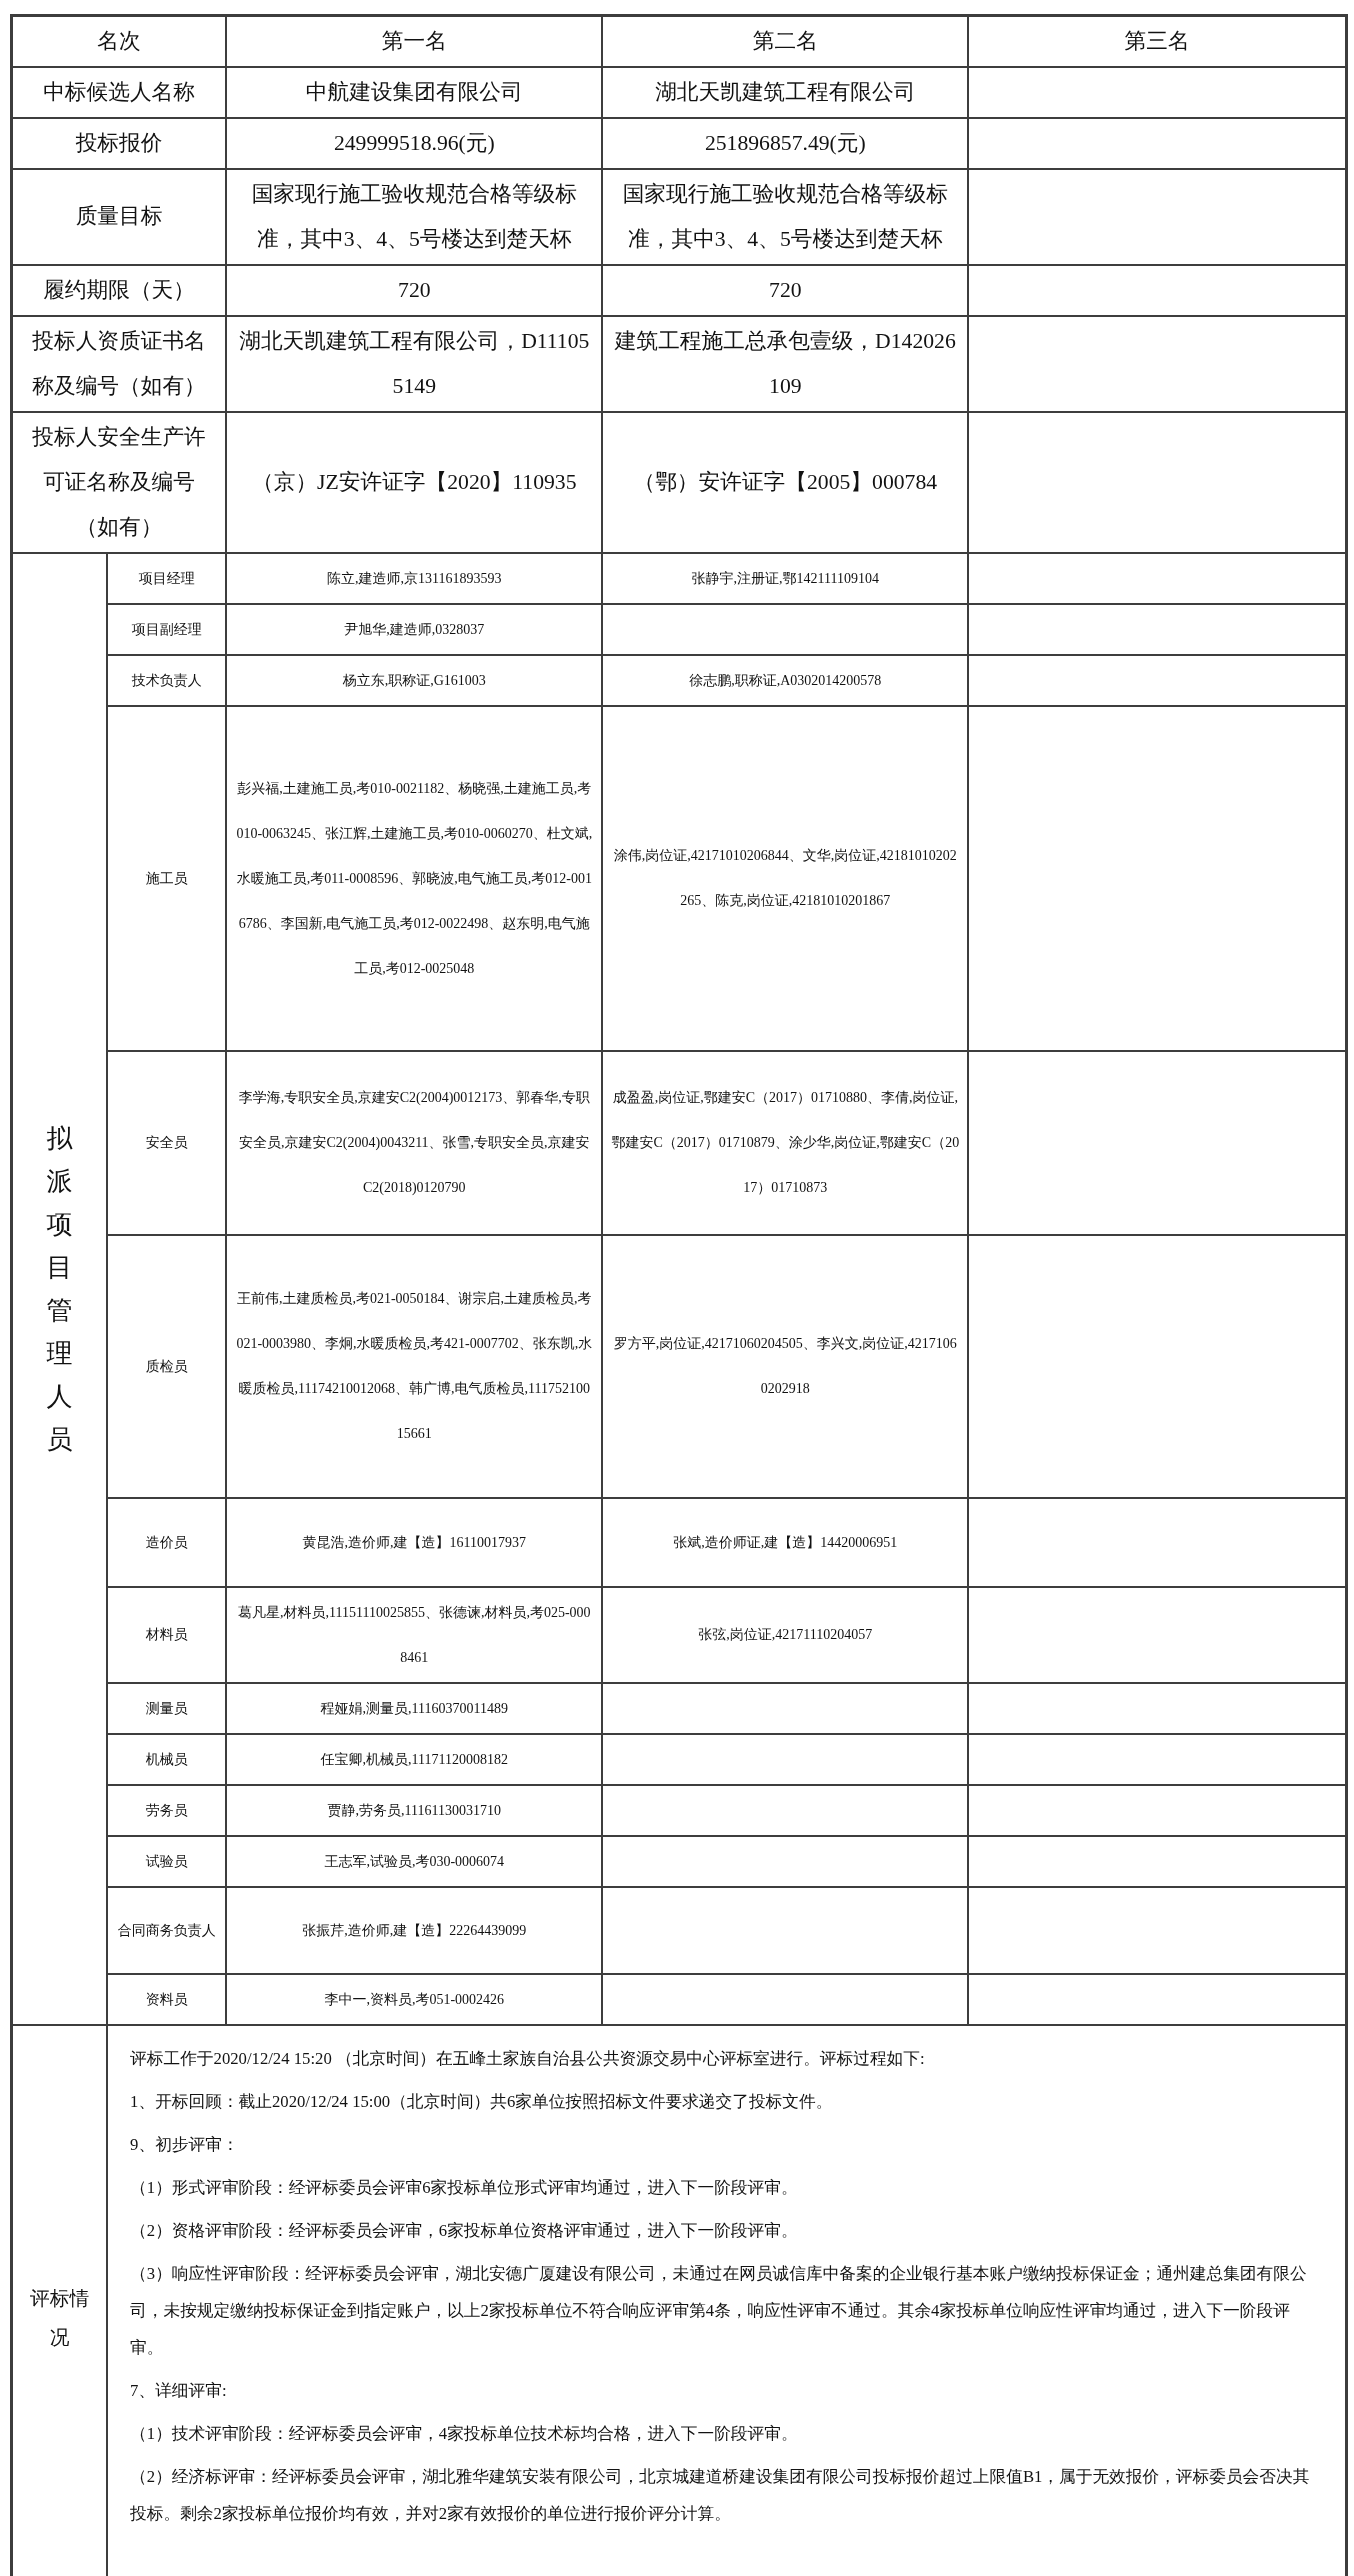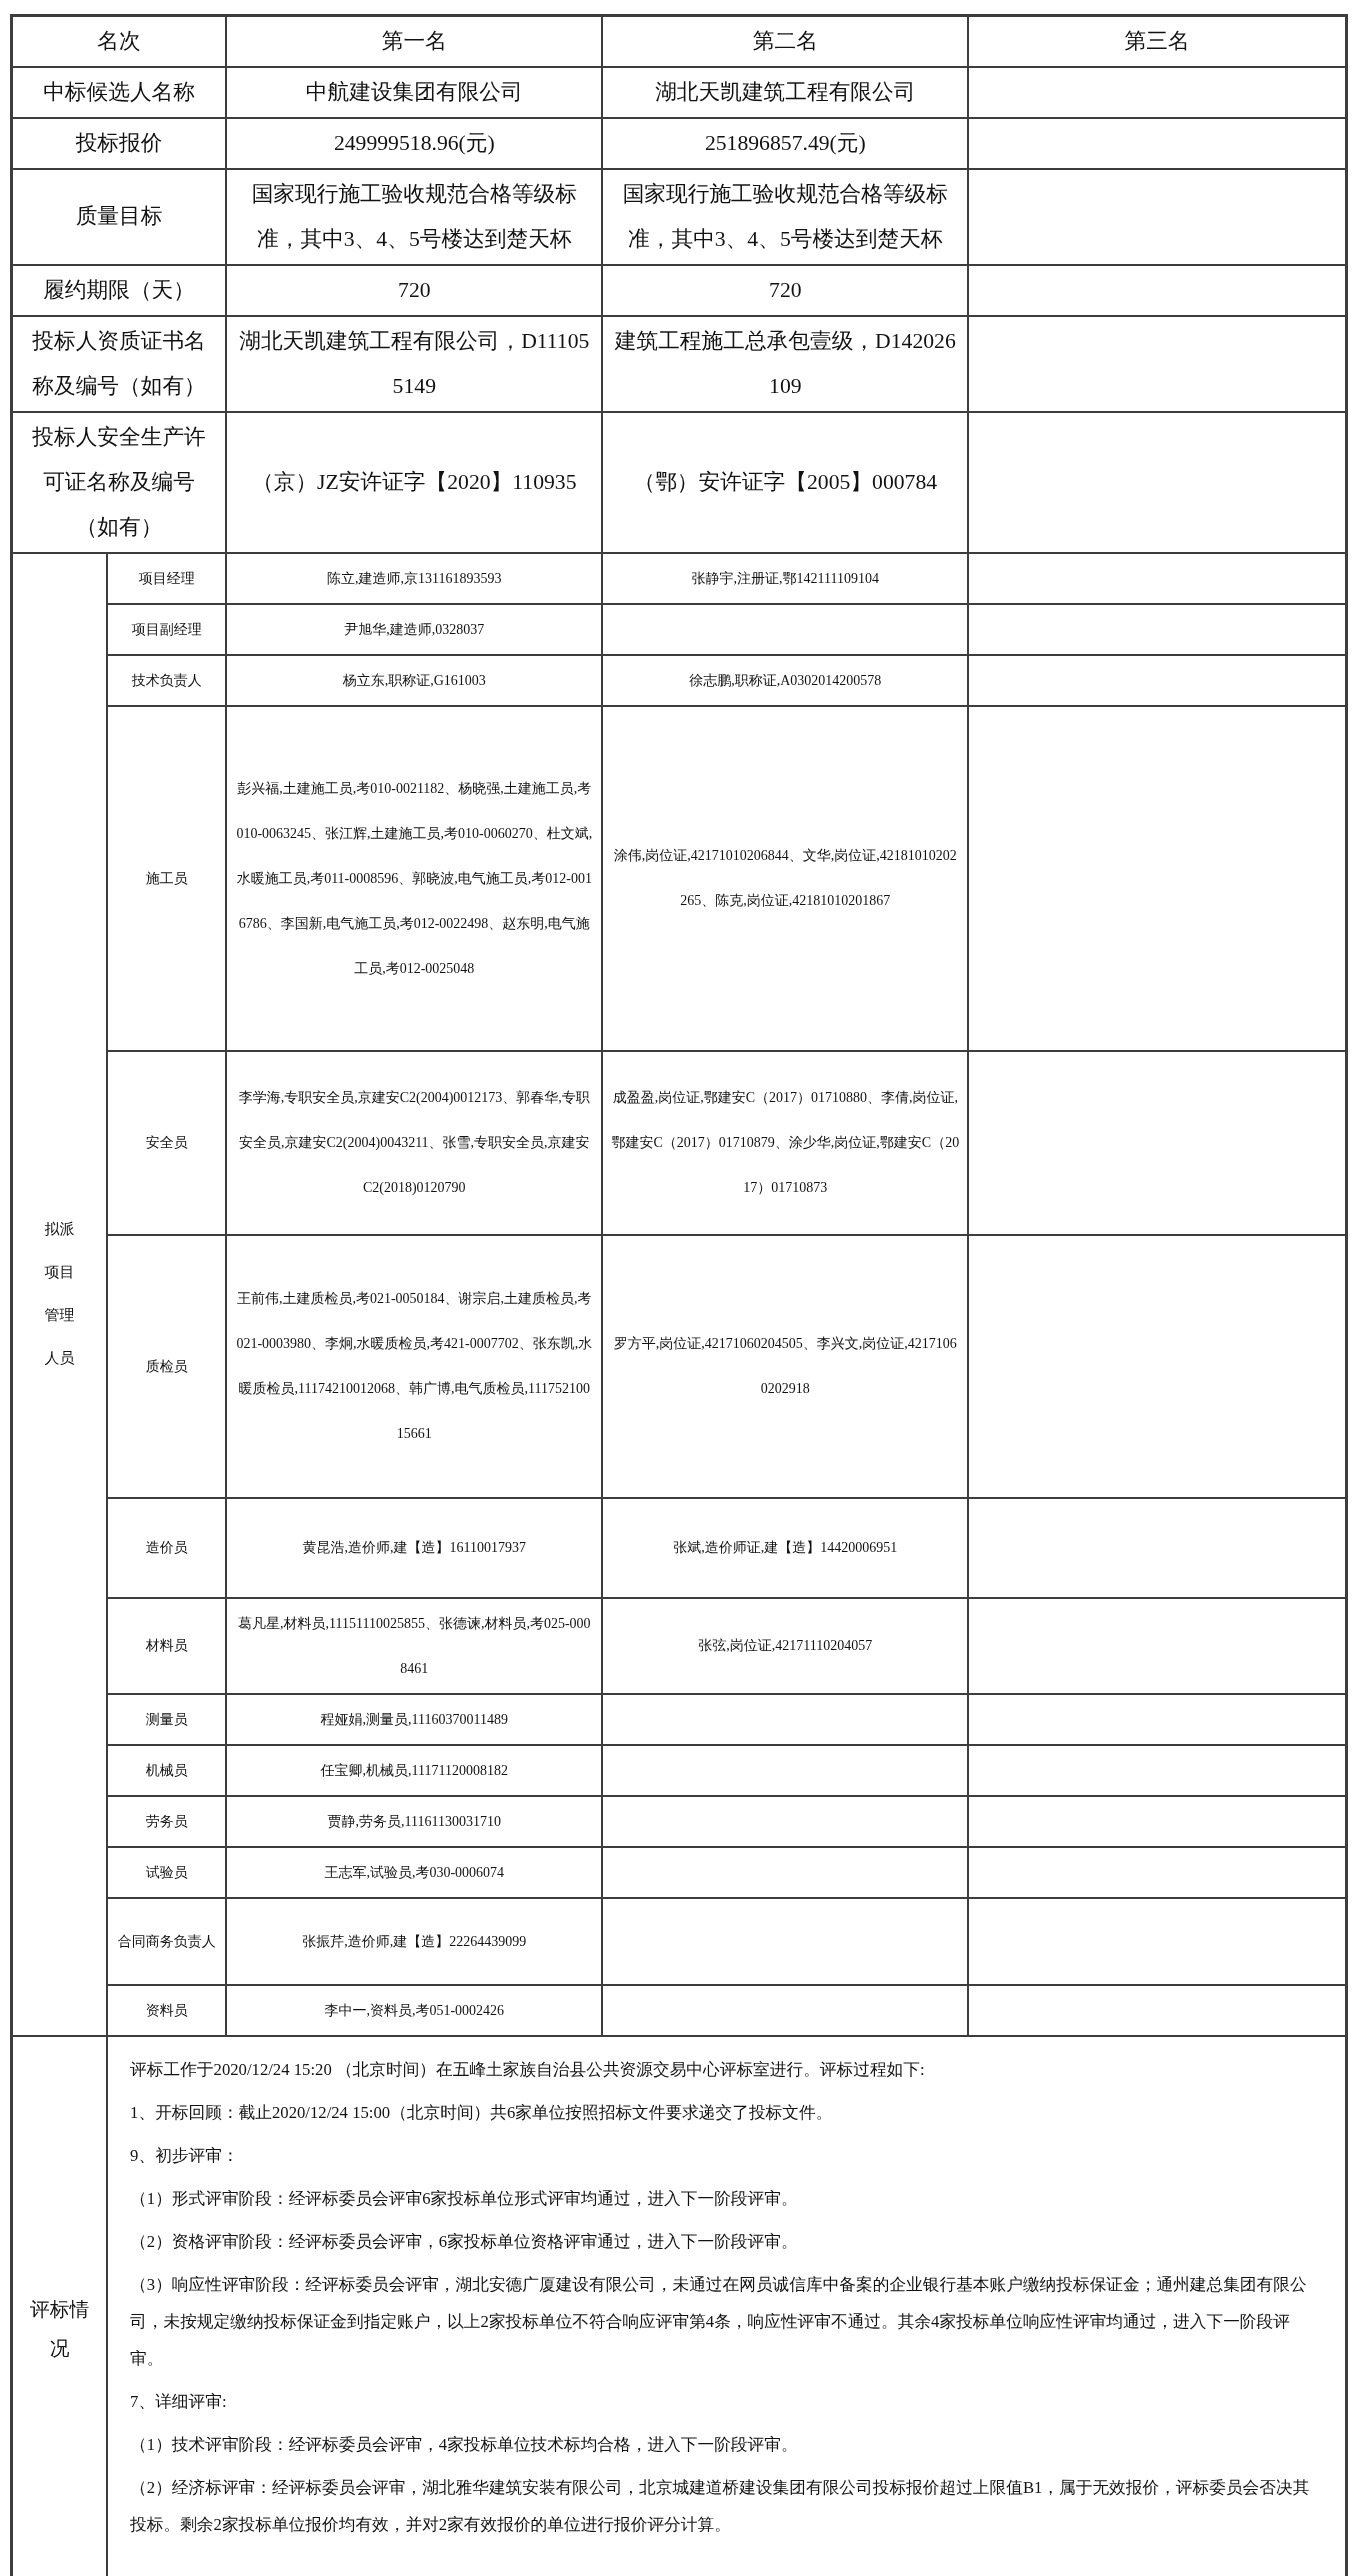--- a/index.html
+++ b/index.html
@@ -15,21 +15,21 @@
   }
   td{
     border:2px solid #3d3d3d;
     text-align:center;vertical-align:middle;
     word-break:break-all;
     font-size:21.7px;line-height:45px;
     padding:2px 7.9px;
   }
   td.lbl{padding:2px 19px;}
   td.p{font-size:14px;margin-top:21px;}
-  td.grp{font-size:15px;padding:0 25.6px;line-height:43px;}
+  td.grp{font-size:26px;padding:0 25.6px;line-height:43px;}
   td.eval-label{font-size:19.7px;padding:0 16.7px;line-height:39px;}
   td.eval-cell{
     vertical-align:top;text-align:left;
     font-size:16.7px;line-height:37px;
     padding:7.9px 19.7px 7.9px 15.8px;
   }
   .eval-p{margin:6px;}
 </style>
 </head>
 <body>
@@ -119,21 +119,21 @@
     <td class="p">李学海,专职安全员,京建安C2(2004)0012173、郭春华,专职安全员,京建安C2(2004)0043211、张雪,专职安全员,京建安C2(2018)0120790</td>
     <td class="p">成盈盈,岗位证,鄂建安C（2017）01710880、李倩,岗位证,鄂建安C（2017）01710879、涂少华,岗位证,鄂建安C（2017）01710873</td>
     <td class="p"></td>
   </tr>
   <tr style="height:263px">
     <td class="p">质检员</td>
     <td class="p">王前伟,土建质检员,考021-0050184、谢宗启,土建质检员,考021-0003980、李炯,水暖质检员,考421-0007702、张东凯,水暖质检员,11174210012068、韩广博,电气质检员,11175210015661</td>
     <td class="p">罗方平,岗位证,42171060204505、李兴文,岗位证,42171060202918</td>
     <td class="p"></td>
   </tr>
-  <tr style="height:100px">
+  <tr style="height:89px">
     <td class="p">造价员</td>
     <td class="p">黄昆浩,造价师,建【造】16110017937</td>
     <td class="p">张斌,造价师证,建【造】14420006951</td>
     <td class="p"></td>
   </tr>
   <tr style="height:92px">
     <td class="p">材料员</td>
     <td class="p">葛凡星,材料员,11151110025855、张德谏,材料员,考025-0008461</td>
     <td class="p">张弦,岗位证,42171110204057</td>
     <td class="p"></td>

